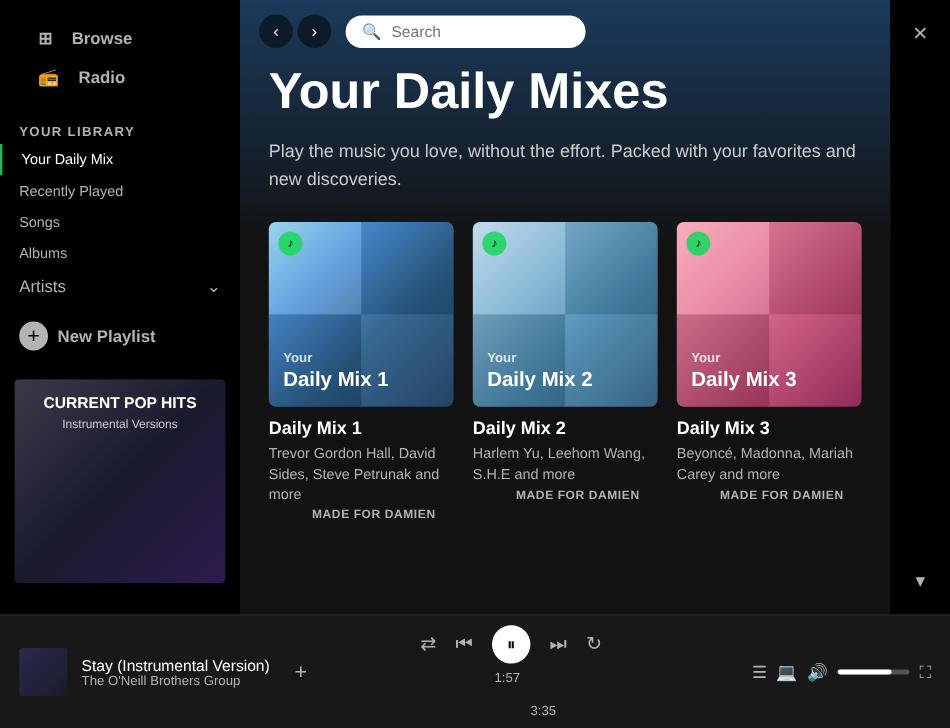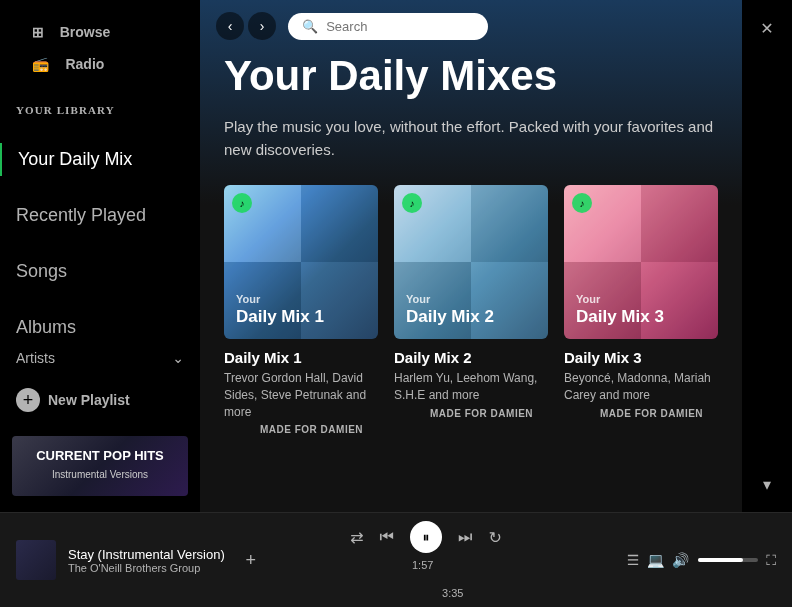--- a/index.html
+++ b/index.html
@@ -47,31 +47,29 @@
       gap: 16px;
     }
 
     .sidebar-section-label {
       padding: 16px 16px 4px;
       color: #b3b3b3;
       font-size: 11px;
       font-weight: 700;
       letter-spacing: 0.1em;
       text-transform: uppercase;
-      font-family: Liberation Serif, serif;
     }
 
     .sidebar-library-item {
       display: flex;
       align-items: center;
       padding: 6px 16px;
       color: #b3b3b3;
-      font-size: 18px;
-      cursor: pointer;
-      margin-top: 23px;
+      font-size: 12px;
+      cursor: pointer;
     }
     .sidebar-library-item.active {
       color: #fff;
       border-left: 2px solid #1db954;
     }
 
     .sidebar-artists-row {
       display: flex;
       align-items: center;
       justify-content: space-between;

